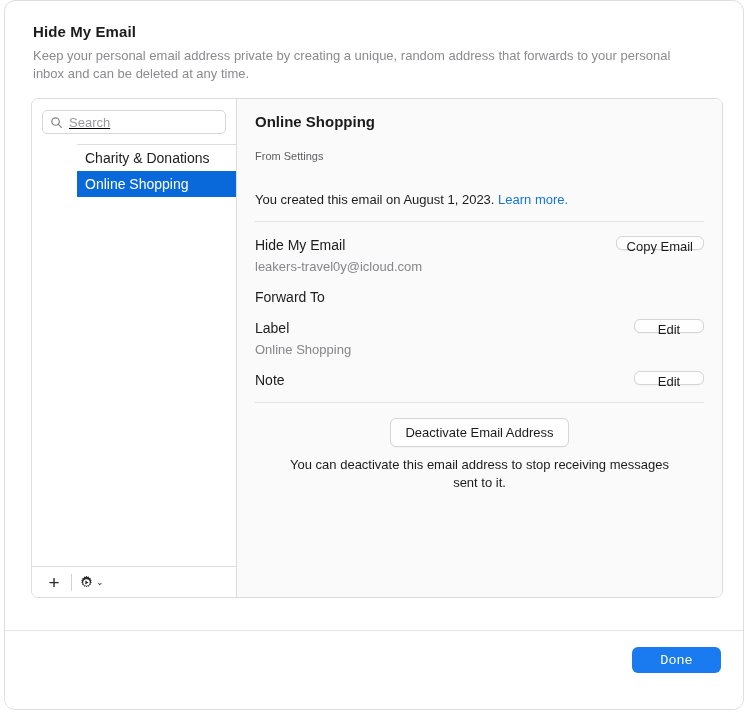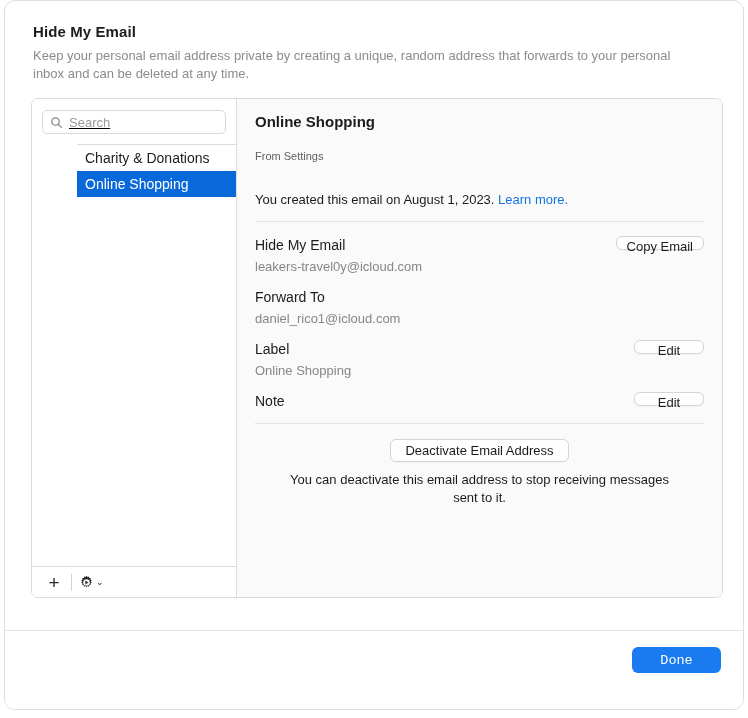--- a/index.html
+++ b/index.html
@@ -219,21 +219,21 @@
     line-height: 20px;
     box-shadow: 0 0.5px 0.5px rgba(0,0,0,0.06);
     white-space: nowrap;
   }
   .btn-edit { min-width: 70px; }
   .deactivate-wrap {
     margin-top: 15px;
     text-align: center;
   }
   .btn-deactivate {
-    height: 23px;
+    height: 29px;
     line-height: 21px;
     padding: 0 14px;
   }
   .deactivate-note {
     margin: 9px auto 0 auto;
     font-size: 13px;
     line-height: 18px;
     color: #1c1c1e;
     text-align: center;
     max-width: 392px;
@@ -326,21 +326,20 @@
         <div class="row-text">
           <div class="row-label">Hide My Email</div>
           <div class="row-value">leakers-travel0y@icloud.com</div>
         </div>
         <button class="btn">Copy Email</button>
       </div>
 
       <div class="row">
         <div class="row-text">
           <div class="row-label">Forward To</div>
-          <div class="row-value">daniel_rico1@icloud.com</div>
         </div>
       </div>
 
       <div class="row">
         <div class="row-text">
           <div class="row-label">Label</div>
           <div class="row-value">Online Shopping</div>
         </div>
         <button class="btn btn-edit">Edit</button>
       </div>

